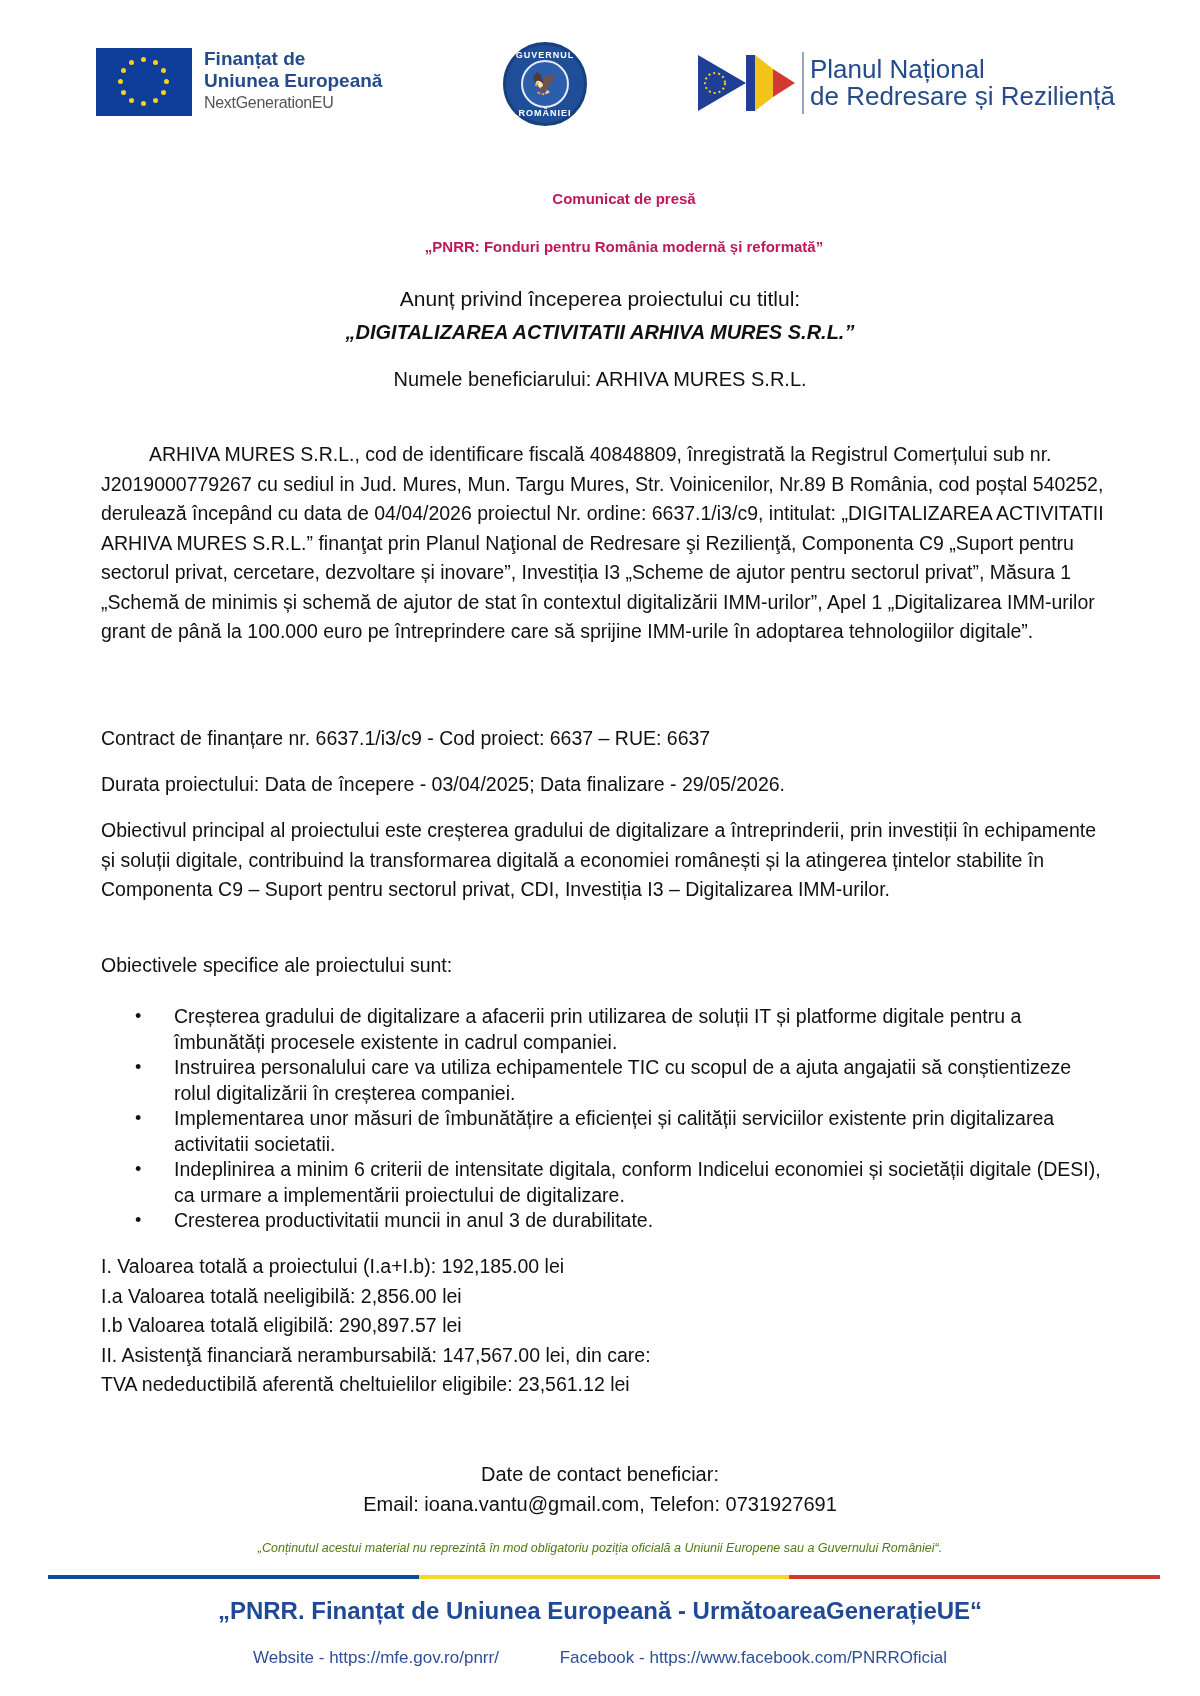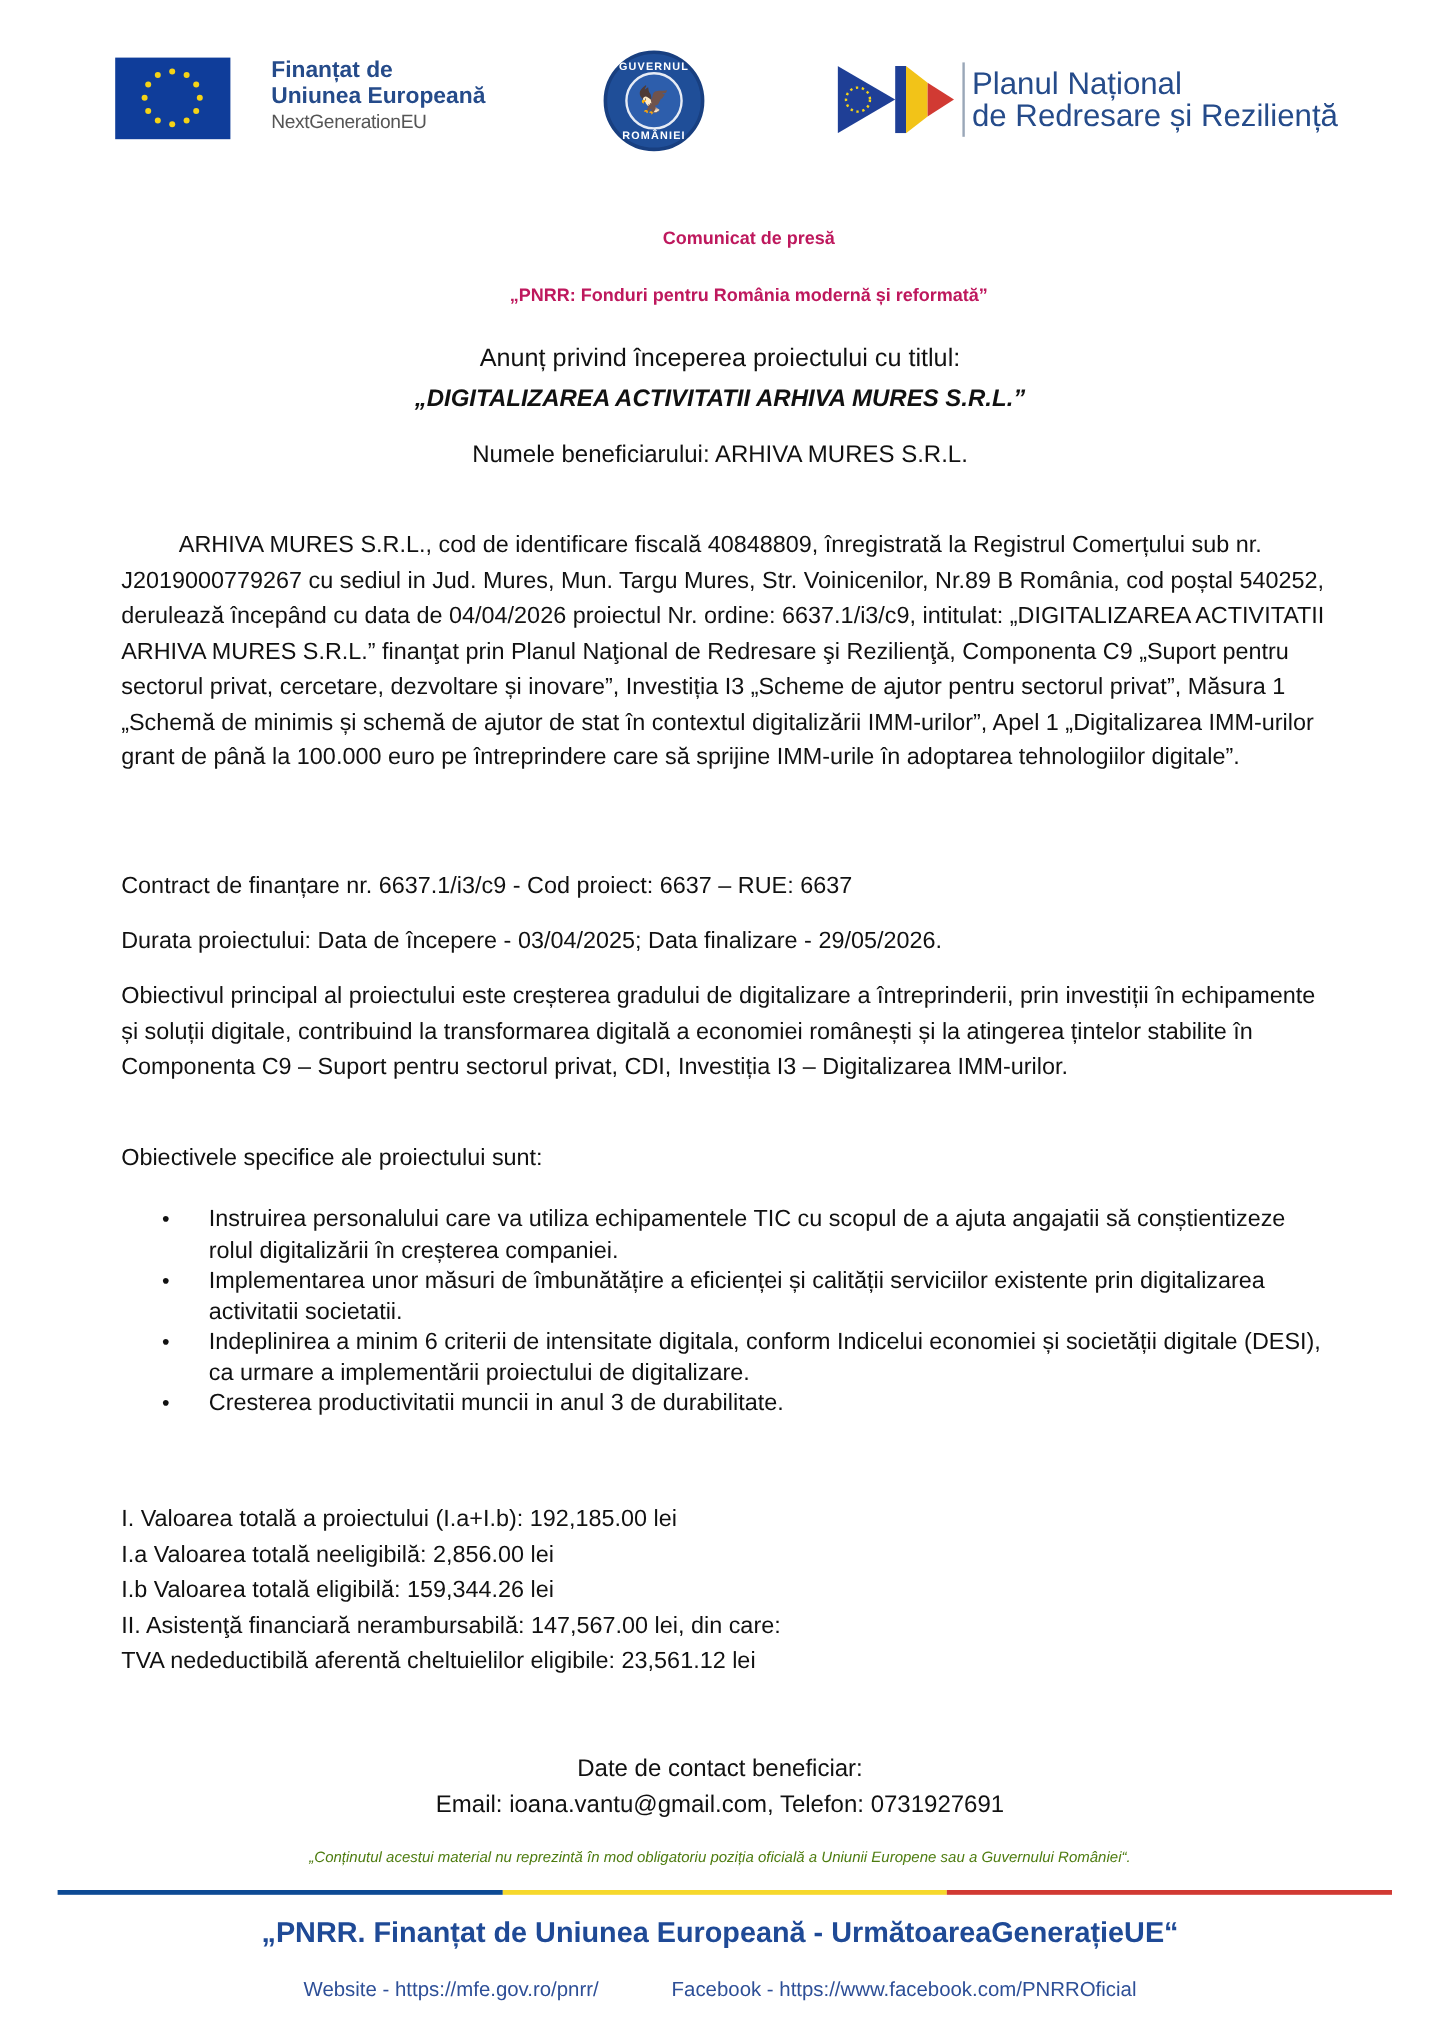--- a/index.html
+++ b/index.html
@@ -4,21 +4,21 @@
   <style>
     * { box-sizing: border-box; margin: 0; padding: 0; }
     html, body { width: 1200px; height: 1696px; background: #ffffff; }
     body {
       position: relative;
       font-family: "Liberation Sans", sans-serif;
       color: #111111;
       overflow: hidden;
     }
     
-    .logo-eu { position: absolute; left: 96px; top: 48px; display: flex; align-items: flex-start; gap: 22px; }
+    .logo-eu { position: absolute; left: 96px; top: 48px; display: flex; align-items: flex-start; }
     .eu-flag { width: 96px; height: 68px; background: #0f3d9a; position: relative; }
     .eu-flag .star { position: absolute; width: 5px; height: 5px; background: #f5d316; border-radius: 50%; }
     .eu-text { margin-left: 12px; line-height: 22px; }
     .eu-text .l1, .eu-text .l2 { color: #254b8a; font-weight: bold; font-size: 19px; }
     .eu-text .l3 { color: #555; font-size: 16px; letter-spacing: -0.3px; }
 
     .logo-gov { position: absolute; left: 503px; top: 42px; width: 84px; height: 84px; border-radius: 50%;
       background: #1f4e98; border: 3px solid #183f80; display: flex; align-items: center; justify-content: center; }
     .logo-gov .inner { width: 48px; height: 48px; border-radius: 50%; background: #2d5eac; border: 2px solid #e7ecf5;
       display: flex; align-items: center; justify-content: center; color: #f0f3f8; font-size: 22px; }
@@ -106,30 +106,31 @@
 <div class="center t-italic" style="top:321px">„DIGITALIZAREA ACTIVITATII ARHIVA MURES S.R.L.”</div>
 <div class="center t-black" style="top:368px; font-size:20px">Numele beneficiarului: ARHIVA MURES S.R.L.</div>
 
 <p class="para indent" style="top:440px">ARHIVA MURES S.R.L., cod de identificare fiscală 40848809, înregistrată la Registrul Comerțului sub nr. J2019000779267 cu sediul in Jud. Mures, Mun. Targu Mures, Str. Voinicenilor, Nr.89 B România, cod poștal 540252, derulează începând cu data de 04/04/2026 proiectul Nr. ordine: 6637.1/i3/c9, intitulat: „DIGITALIZAREA ACTIVITATII ARHIVA MURES S.R.L.” finanţat prin Planul Naţional de Redresare şi Rezilienţă, Componenta C9 „Suport pentru sectorul privat, cercetare, dezvoltare și inovare”, Investiția I3 „Scheme de ajutor pentru sectorul privat”, Măsura 1 „Schemă de minimis și schemă de ajutor de stat în contextul digitalizării IMM-urilor”, Apel 1 „Digitalizarea IMM-urilor grant de până la 100.000 euro pe întreprindere care să sprijine IMM-urile în adoptarea tehnologiilor digitale”.</p>
 <p class="para" style="top:724px">Contract de finanțare nr. 6637.1/i3/c9 - Cod proiect: 6637 – RUE: 6637</p>
 <p class="para" style="top:770px">Durata proiectului: Data de începere - 03/04/2025; Data finalizare - 29/05/2026.</p>
 <p class="para" style="top:816px">Obiectivul principal al proiectului este creșterea gradului de digitalizare a întreprinderii, prin investiții în echipamente și soluții digitale, contribuind la transformarea digitală a economiei românești și la atingerea țintelor stabilite în Componenta C9 – Suport pentru sectorul privat, CDI, Investiția I3 – Digitalizarea IMM-urilor.</p>
 <p class="para" style="top:951px">Obiectivele specifice ale proiectului sunt:</p>
 
 <ul class="objectives" style="top:1004px">
+  <li>Creșterea gradului de digitalizare a afacerii prin utilizarea de soluții IT și platforme digitale pentru a îmbunătăți procesele existente in cadrul companiei.</li>
   <li>Instruirea personalului care va utiliza echipamentele TIC cu scopul de a ajuta angajatii să conștientizeze rolul digitalizării în creșterea companiei.</li>
   <li>Implementarea unor măsuri de îmbunătățire a eficienței și calității serviciilor existente prin digitalizarea activitatii societatii.</li>
   <li>Indeplinirea a minim 6 criterii de intensitate digitala, conform Indicelui economiei și societății digitale (DESI), ca urmare a implementării proiectului de digitalizare.</li>
   <li>Cresterea productivitatii muncii in anul 3 de durabilitate.</li>
 </ul>
 
 <div class="finance" style="top:1252px">
   <div>I. Valoarea totală a proiectului (I.a+I.b): 192,185.00 lei</div>
   <div>I.a Valoarea totală neeligibilă: 2,856.00 lei</div>
-  <div>I.b Valoarea totală eligibilă: 159,344.26 lei</div>
+  <div>I.b Valoarea totală eligibilă: 290,897.57 lei</div>
   <div>II. Asistenţă financiară nerambursabilă: 147,567.00 lei, din care:</div>
   <div>TVA nedeductibilă aferentă cheltuielilor eligibile: 23,561.12  lei</div>
 </div>
 
 <div class="center t-black" style="top:1463px; font-size:20px">Date de contact beneficiar:</div>
 <div class="center t-black" style="top:1493px; font-size:20px">Email: ioana.vantu@gmail.com, Telefon: 0731927691</div>
 <div class="center disclaimer" style="top:1541px">„Conținutul acestui material nu reprezintă în mod obligatoriu poziția oficială a Uniunii Europene sau a Guvernului României“.</div>
 
 <div class="tricolor">
   <span style="background:#0d4a94"></span>

